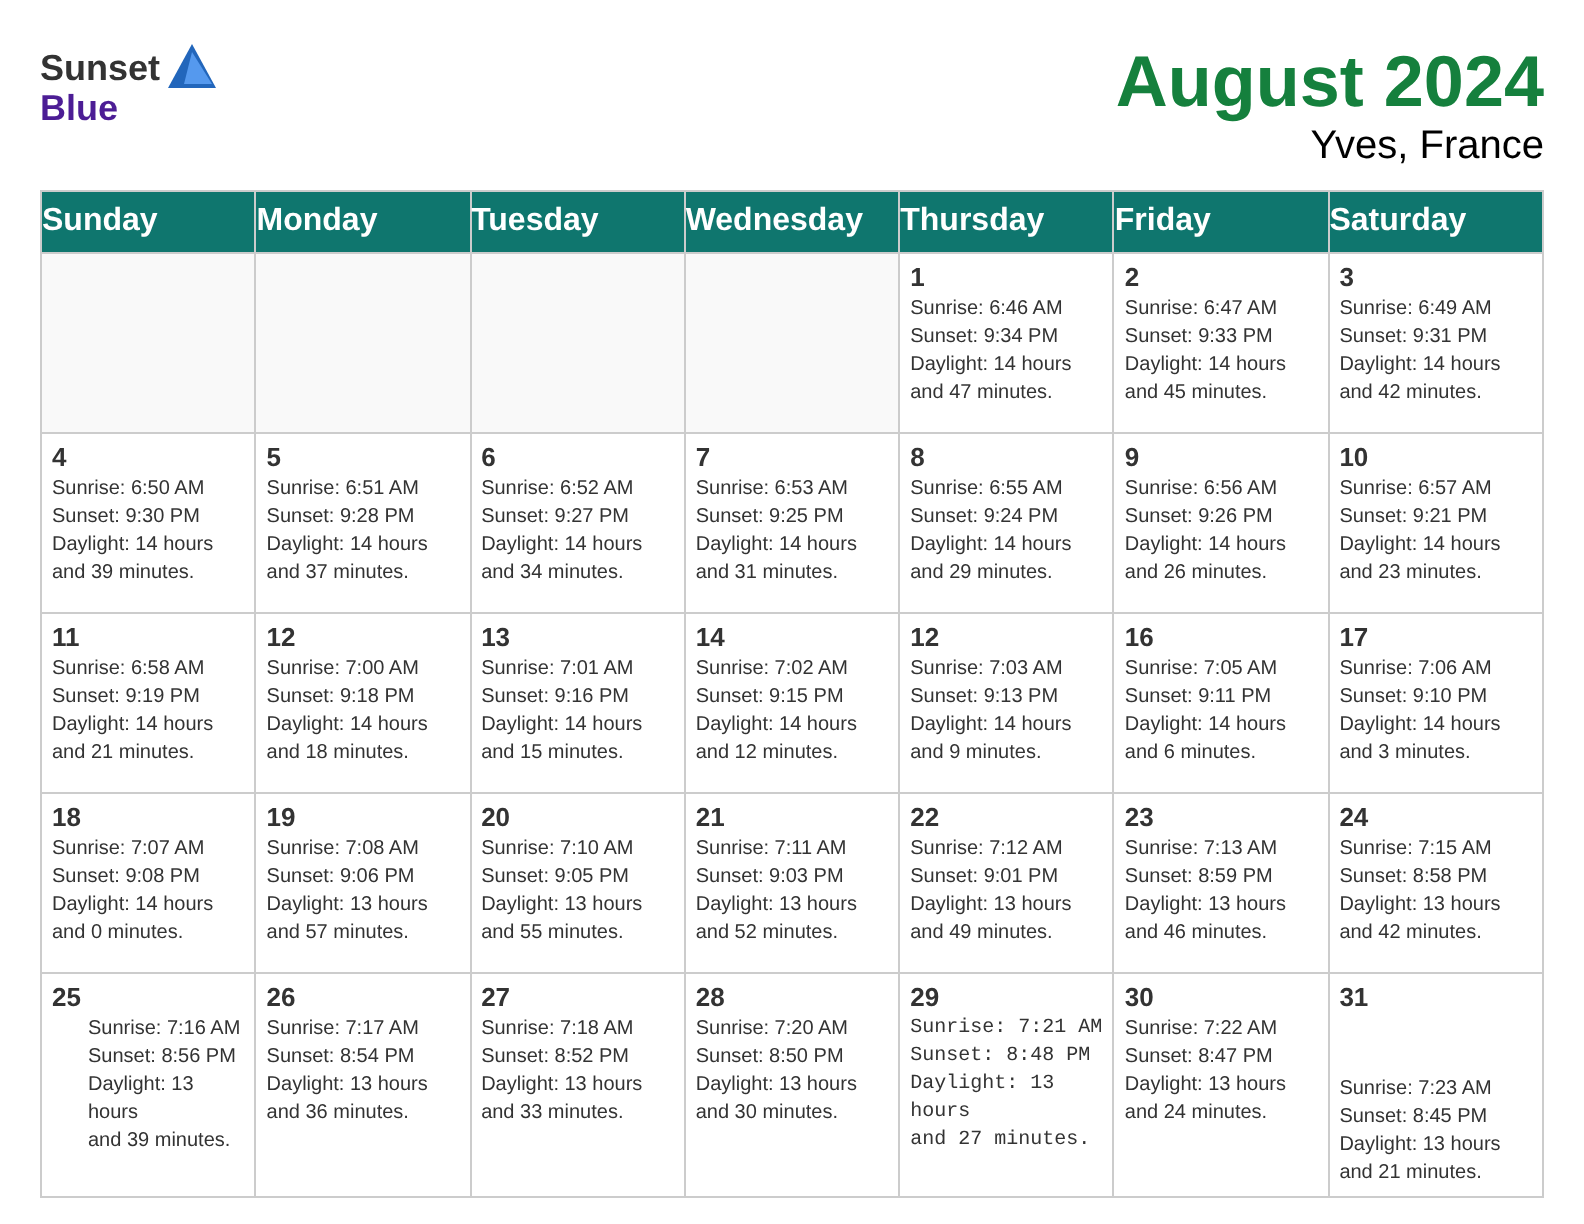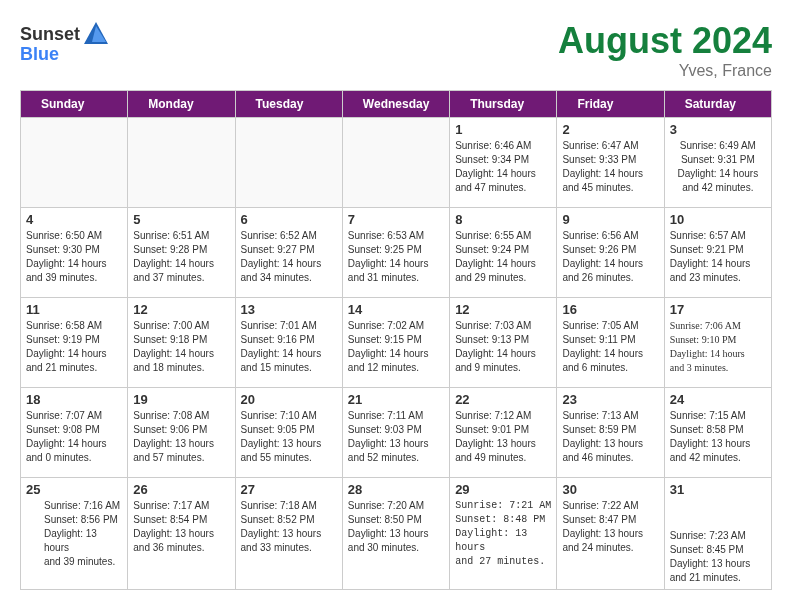--- a/index.html
+++ b/index.html
@@ -22,34 +22,34 @@
     }
     .title-section {
       text-align: right;
     }
     .month-year {
       font-size: 36px;
       font-weight: bold;
       color: #15803d;
     }
     .location {
-      font-size: 16px;
-      color: #737373;
+      font-size: 20px;
+      color: #000000;
     }
     table {
       width: 100%;
       border-collapse: collapse;
       table-layout: fixed;
     }
     th {
-      background-color: #701a75;
+      background-color: #0f766e;
       color: white;
-      font-size: 12px;
+      font-size: 16px;
       font-weight: bold;
-      padding: 6px 20px;
+      padding: 6px 0;
       text-align: left;
       border: 1px solid #ccc;
     }
     td {
       border: 1px solid #ccc;
       vertical-align: top;
       padding: 4px 5px;
       font-size: 10px;
       color: #333;
       height: 90px;
@@ -80,21 +80,21 @@
 <div class="header-section">
   <div class="logo">
     <div style="display:flex;flex-direction:column;align-items:flex-start;">
       <div style="display:flex;align-items:center;">
         <span style="font-size:18px;font-weight:bold;color:#333;">Sunset</span>
         <svg width="28" height="28" viewBox="0 0 28 28" style="margin:0 2px;">
           <polygon points="14,2 26,24 2,24" fill="#2266bb"></polygon>
           <polygon points="14,6 24,22 10,22" fill="#5599ee"></polygon>
         </svg>
       </div>
-      <span style="font-size:18px;font-weight:bold;color:#3b82f6;margin-top:-4px;">Blue</span>
+      <span style="font-size:18px;font-weight:bold;color:#4c1d95;margin-top:-4px;">Blue</span>
     </div>
   </div>
   <div class="title-section">
     <div class="month-year">August 2024</div>
     <div class="location">Yves, France</div>
   </div>
 </div>
 
 <table>
   <thead>
@@ -123,21 +123,21 @@
         </td>
         <td>
           <span class="day-number">2</span>
           <div class="day-info" style="white-space: pre-line;">Sunrise: 6:47 AM
 Sunset: 9:33 PM
 Daylight: 14 hours
 and 45 minutes.</div>
         </td>
         <td>
           <span class="day-number">3</span>
-          <div class="day-info" style="white-space: pre-line; text-align: center;">Sunrise: 6:49 AM
+          <div class="day-info" style="white-space: pre-line;">Sunrise: 6:49 AM
 Sunset: 9:31 PM
 Daylight: 14 hours
 and 42 minutes.</div>
         </td>
       </tr>
       <tr>
         <td>
           <span class="day-number">4</span>
           <div class="day-info" style="white-space: pre-line;">Sunrise: 6:50 AM
 Sunset: 9:30 PM
@@ -225,21 +225,21 @@
         </td>
         <td>
           <span class="day-number">16</span>
           <div class="day-info" style="white-space: pre-line;">Sunrise: 7:05 AM
 Sunset: 9:11 PM
 Daylight: 14 hours
 and 6 minutes.</div>
         </td>
         <td>
           <span class="day-number">17</span>
-          <div class="day-info" style="white-space: pre-line; font-family: Liberation Serif, serif;">Sunrise: 7:06 AM
+          <div class="day-info" style="white-space: pre-line;">Sunrise: 7:06 AM
 Sunset: 9:10 PM
 Daylight: 14 hours
 and 3 minutes.</div>
         </td>
       </tr>
       <tr>
         <td>
           <span class="day-number">18</span>
           <div class="day-info" style="white-space: pre-line;">Sunrise: 7:07 AM
 Sunset: 9:08 PM

